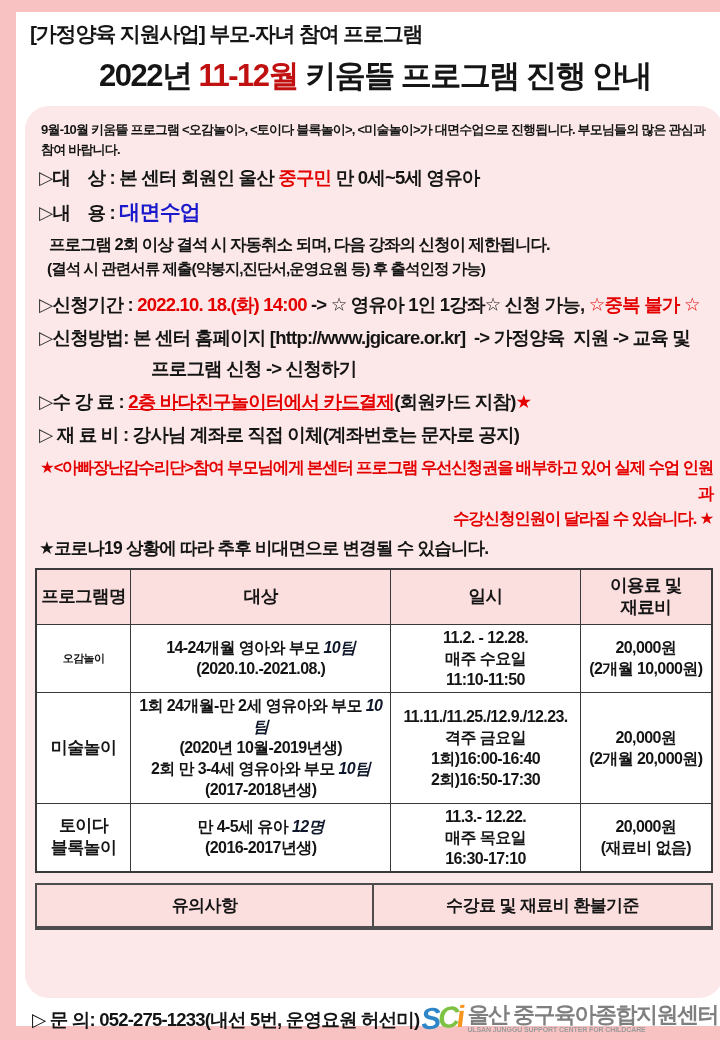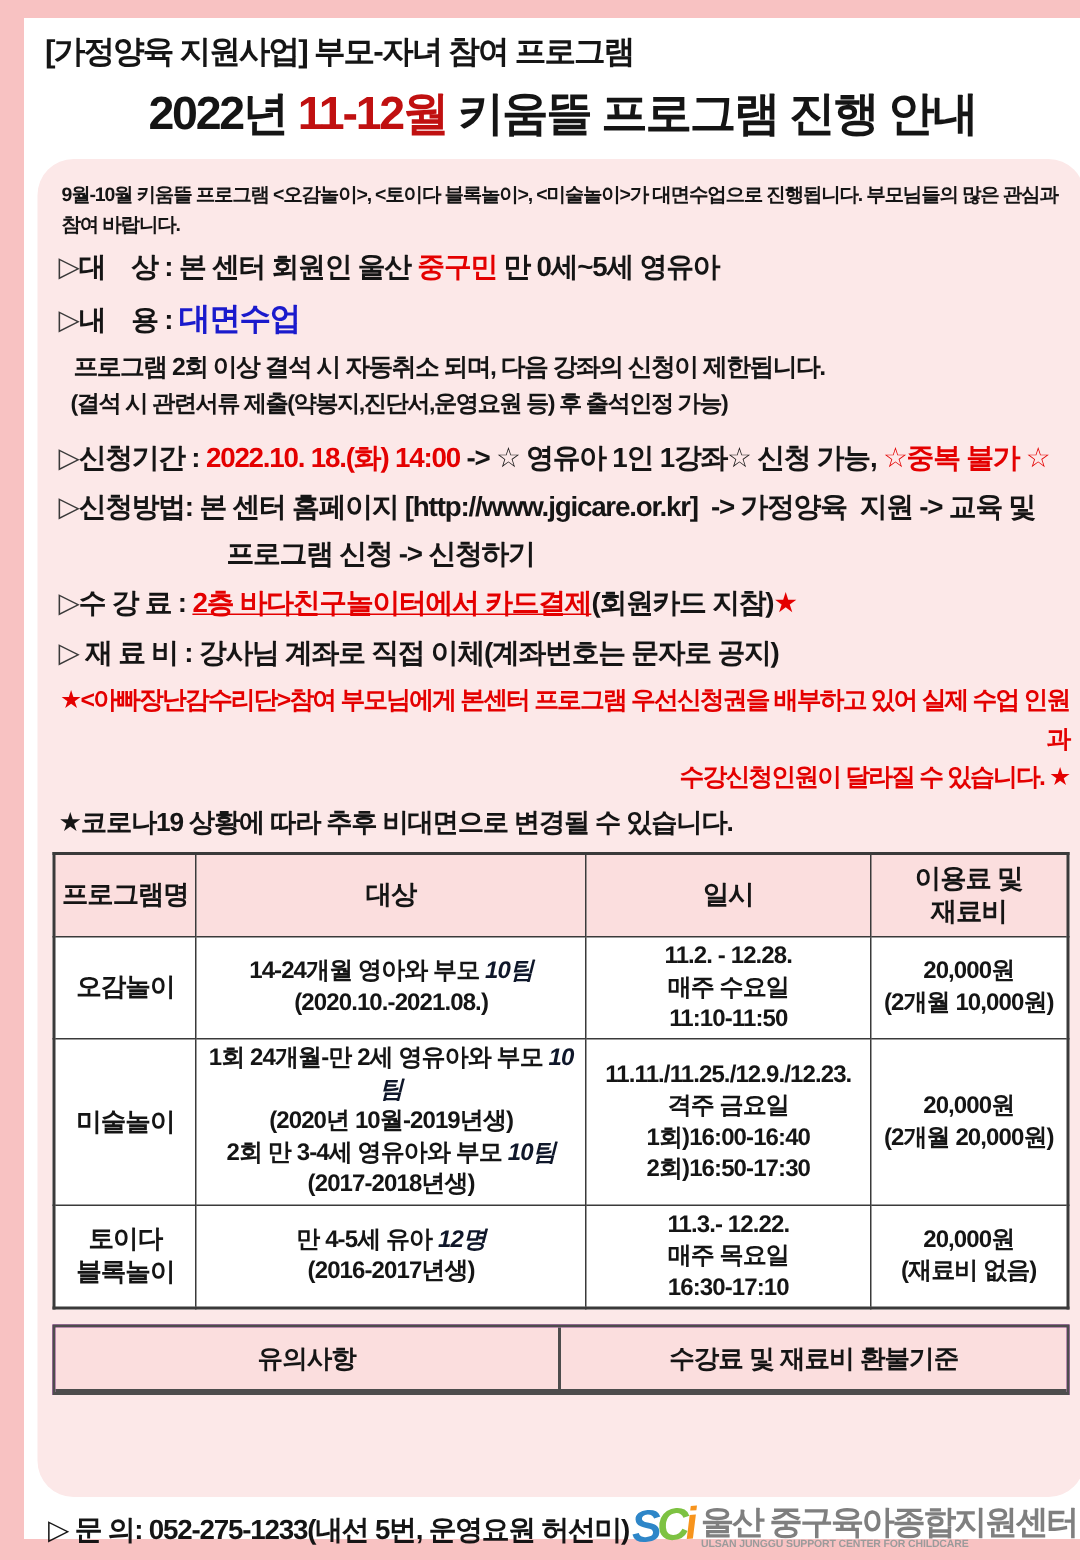--- a/index.html
+++ b/index.html
@@ -41,21 +41,21 @@
   table.prog th, table.prog td { border:1.6px solid #3a3a3a; text-align:center; vertical-align:middle; padding:2px 2px; letter-spacing:-0.6px; }
   table.prog th { background:#fbdede; font-size:17.5px; height:50px; white-space:pre-line; line-height:1.25; }
   table.prog td { font-size:16px; line-height:1.32; }
   .prewrap { white-space:pre-line; }
   .cnt { color:#0f172a;font-style:italic; }
   .r1 td { height:60px; }
   .r2 td { height:82px; }
   .r3 td { height:56px; }
   
   .bottombox {
-    margin-top:10px; border:2.4px solid #4d4d4d; background:#a21caf;
+    margin-top:10px; border:2.4px solid #4d4d4d; background:#be185d;
     display:grid; grid-template-columns:1fr 1fr;
   }
   .bb-head {
     background:#fbdede; text-align:center; font-size:17px; letter-spacing:-0.6px;
     padding:9px 2px; border-bottom:2px solid #4d4d4d;
   }
   .bb-head.left, .bb-cell.left { border-right:2px solid #4d4d4d; }
   
   .footer { display:flex; justify-content:space-between; align-items:flex-start; margin:5px 10px 0 16px; }
   .contact { font-size:18.5px; letter-spacing:-0.8px; margin-top:4px; }
@@ -111,21 +111,21 @@
         </colgroup>
       <tbody>
           <tr>
         <th>프로그램명</th>
         <th>대상</th>
         <th>일시</th>
         <th>이용료 및
 재료비</th>
       </tr>
       <tr class="r1">
-        <td class="prewrap" style="font-size:17px">오감놀이</td>
+        <td class="prewrap" style="font-size:11px">오감놀이</td>
         <td>
           <div><span>14-24개월 영아와 부모 </span><span class="cnt">10팀</span></div>
           <div>(2020.10.-2021.08.)</div>
         </td>
         <td class="prewrap">11.2. - 12.28.
 매주 수요일
 11:10-11:50</td>
         <td class="prewrap">20,000원
 (2개월 10,000원)</td>
       </tr>

